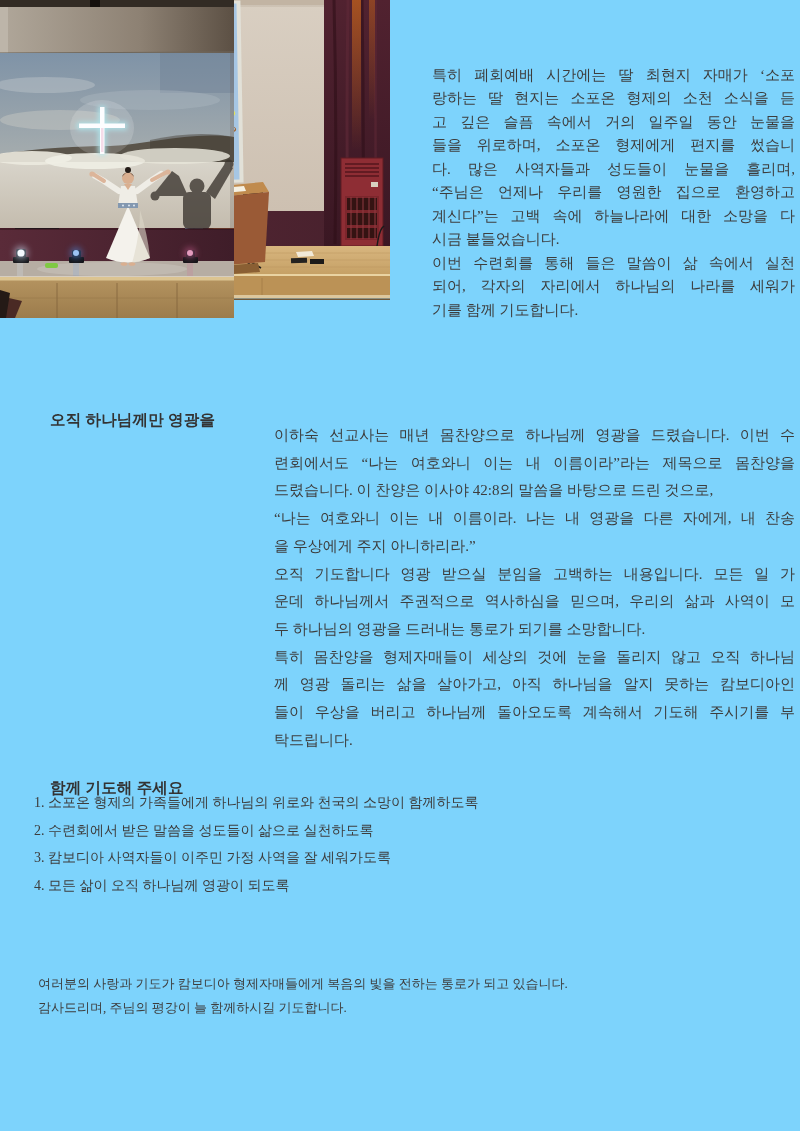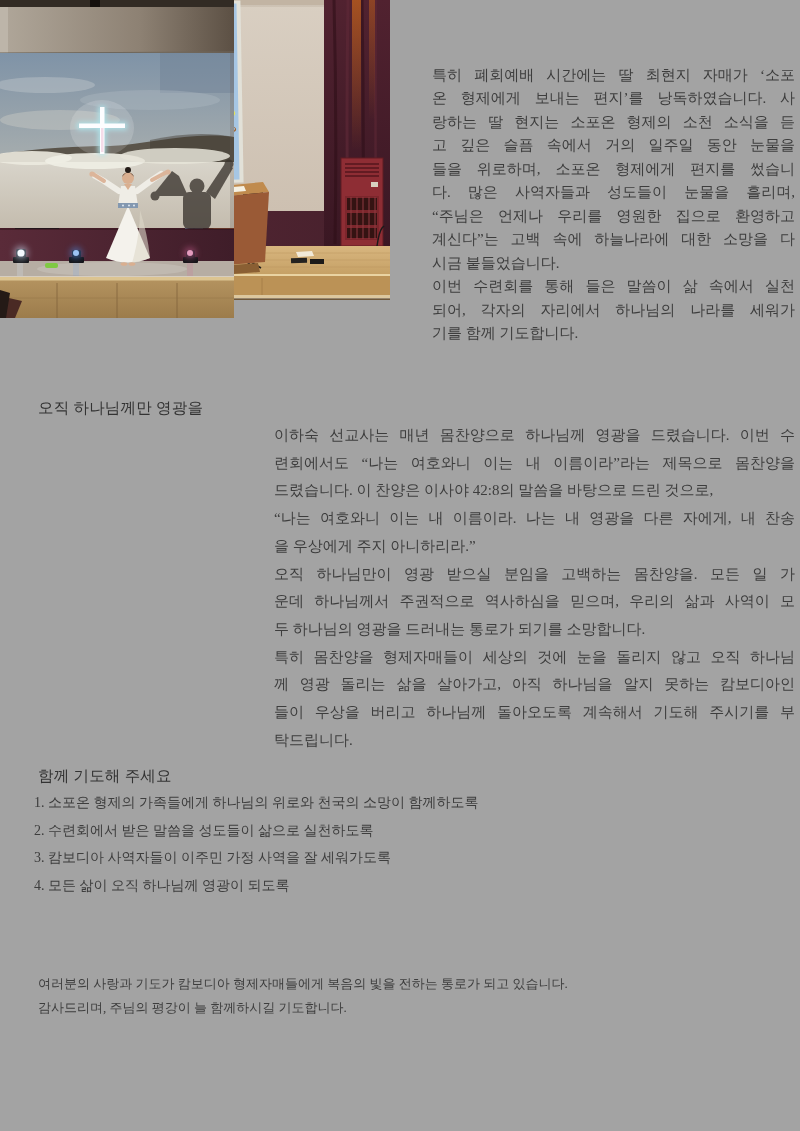--- a/index.html
+++ b/index.html
@@ -1,26 +1,26 @@
 <!DOCTYPE html>
 <html><head>
 <meta charset="utf-8">
 <style>
   html,body{margin:0;padding:0;background:#ffffff;}
-  .page{position:relative;width:800px;height:1131px;background:#a3a3a3;overflow:hidden;
+  .page{position:relative;width:800px;height:1131px;background:#7dd3fc;overflow:hidden;
         font-family:"Liberation Serif","DejaVu Serif",serif;color:#3d3d3d;}
   .abs{position:absolute;}
   figure{margin:0;padding:0;}
   svg{display:block;}
   .tblock{font-size:15px;}
   #block1{left:432px;top:64px;width:363px;line-height:23.45px;}
   #block2{left:274px;top:422px;width:521px;line-height:27.7px;}
   .line{text-align:justify;}
   .line.st{text-align-last:justify;}
-  .hdg{margin:4px;font-size:15.5px;font-weight:normal;color:#333;letter-spacing:.2px;}
+  .hdg{margin:16px;font-size:15.5px;font-weight:bold;color:#333;letter-spacing:.2px;}
   #h-glory{left:34px;top:394px;}
   #h-pray{left:34px;top:762px;}
   #prayer-list{left:34px;top:789px;width:730px;font-size:14px;line-height:27.7px;}
   #closing{left:38px;top:928px;width:745px;font-size:13px;line-height:23.8px;margin-top:44px;}
   .drawtext{font-family:"Liberation Serif",serif;font-style:italic;fill:#a2622a;}
 </style>
 </head>
 <body>
 
 <div class="page">
@@ -198,21 +198,20 @@
         <polygon points="207,198 211,266 215,266 212,198" fill="#7c4628"></polygon>
         <polygon points="218,266 258,263 260,272 220,275" fill="#8a5f33"></polygon>
         <path d="M216,188 L210,173" stroke="#141414" stroke-width="1.2"></path>
         <circle cx="209" cy="172" r="1.6" fill="#141414"></circle>
       </g>
     </svg>
   </figure>
 
   <div class="abs tblock" id="block1">
       <div class="line st">특히 폐회예배 시간에는 딸 최현지 자매가 ‘소포</div>
-      <div class="line st">온 형제에게 보내는 편지’를 낭독하였습니다. 사</div>
       <div class="line st">랑하는 딸 현지는 소포온 형제의 소천 소식을 듣</div>
       <div class="line st">고 깊은 슬픔 속에서 거의 일주일 동안 눈물을</div>
       <div class="line st">들을 위로하며, 소포온 형제에게 편지를 썼습니</div>
       <div class="line st">다. 많은 사역자들과 성도들이 눈물을 흘리며,</div>
       <div class="line st">“주님은 언제나 우리를 영원한 집으로 환영하고</div>
       <div class="line st">계신다”는 고백 속에 하늘나라에 대한 소망을 다</div>
       <div class="line">시금 붙들었습니다.</div>
       <div class="line st">이번 수련회를 통해 들은 말씀이 삶 속에서 실천</div>
       <div class="line st">되어, 각자의 자리에서 하나님의 나라를 세워가</div>
       <div class="line">기를 함께 기도합니다.</div>
@@ -360,21 +359,21 @@
       </g>
     </svg>
   </figure>
 
   <div class="abs tblock" id="block2">
       <div class="line st">이하숙 선교사는 매년 몸찬양으로 하나님께 영광을 드렸습니다. 이번 수</div>
       <div class="line st">련회에서도 “나는 여호와니 이는 내 이름이라”라는 제목으로 몸찬양을</div>
       <div class="line">드렸습니다. 이 찬양은 이사야 42:8의 말씀을 바탕으로 드린 것으로,</div>
       <div class="line st">“나는 여호와니 이는 내 이름이라. 나는 내 영광을 다른 자에게, 내 찬송</div>
       <div class="line">을 우상에게 주지 아니하리라.”</div>
-      <div class="line st">오직 하나님만이 영광 받으실 분임을 고백하는 몸찬양을. 모든 일 가</div>
+      <div class="line st">오직 기도합니다 영광 받으실 분임을 고백하는 내용입니다. 모든 일 가</div>
       <div class="line st">운데 하나님께서 주권적으로 역사하심을 믿으며, 우리의 삶과 사역이 모</div>
       <div class="line">두 하나님의 영광을 드러내는 통로가 되기를 소망합니다.</div>
       <div class="line st">특히 몸찬양을 형제자매들이 세상의 것에 눈을 돌리지 않고 오직 하나님</div>
       <div class="line st">께 영광 돌리는 삶을 살아가고, 아직 하나님을 알지 못하는 캄보디아인</div>
       <div class="line st">들이 우상을 버리고 하나님께 돌아오도록 계속해서 기도해 주시기를 부</div>
       <div class="line">탁드립니다.</div>
     </div>
 
   <h2 class="abs hdg" id="h-pray">함께 기도해 주세요</h2>
   <div class="abs" id="prayer-list">

